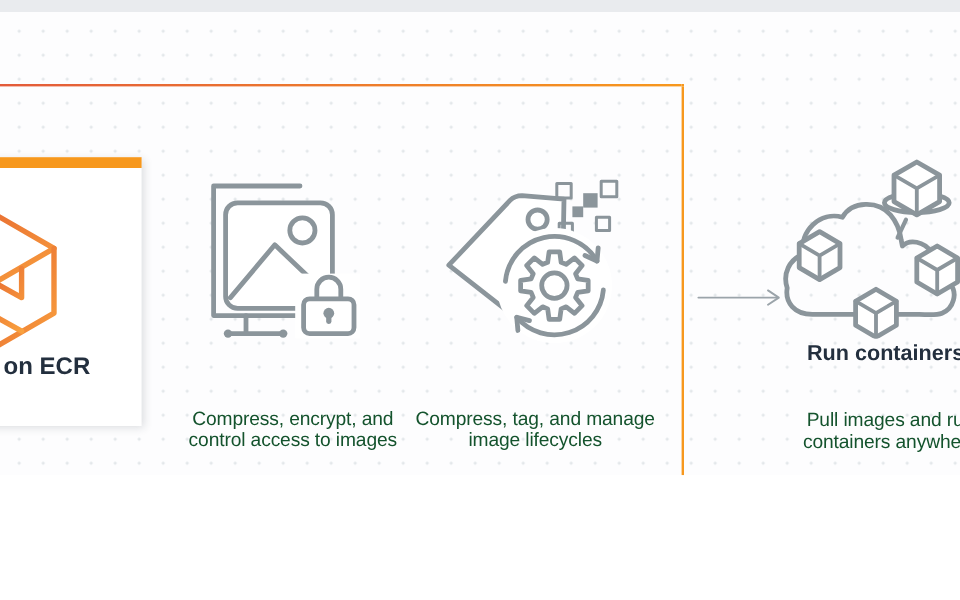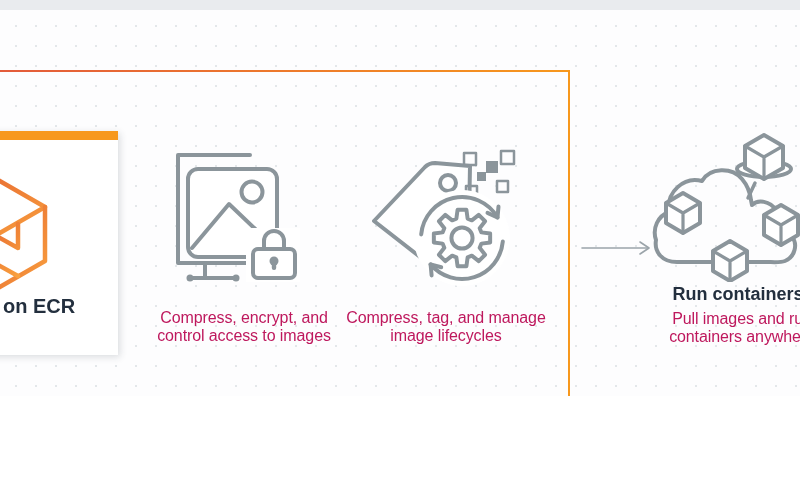--- a/index.html
+++ b/index.html
@@ -25,22 +25,22 @@
     background:#ffffff;box-shadow:2px 2px 7px rgba(35,47,62,.16);
   }
   .card .bar{position:absolute;left:0;top:0;width:100%;height:9px;background:#f7981d;}
   .card .ecr-icon{position:absolute;left:6px;top:39px;}
   .card .card-label{
     position:absolute;left:73px;top:164px;width:120px;
     font-size:20px;font-weight:700;color:#232f3e;white-space:nowrap;
   }
   .icon-abs{position:absolute;}
   .caption{
-    position:absolute;text-align:center;color:#be185d;
-    font-size:16px;line-height:17.5px;letter-spacing:-0.1px;
+    position:absolute;text-align:center;color:#14532d;
+    font-size:16px;line-height:17.5px;letter-spacing:-0.1px;margin-top:32px;
   }
   .cap1{left:142px;top:309px;width:204px;}
   .cap2{left:344px;top:309px;width:204px;}
   .result-title{
     position:absolute;left:650px;top:284px;width:176px;text-align:center;
     font-size:18px;font-weight:700;color:#232f3e;white-space:nowrap;
   }
   .result-caption{left:667px;top:310px;width:150px;}
   svg{display:block;}
   .g{stroke:#8b959b;fill:none;stroke-width:4;stroke-linejoin:round;stroke-linecap:round;}

